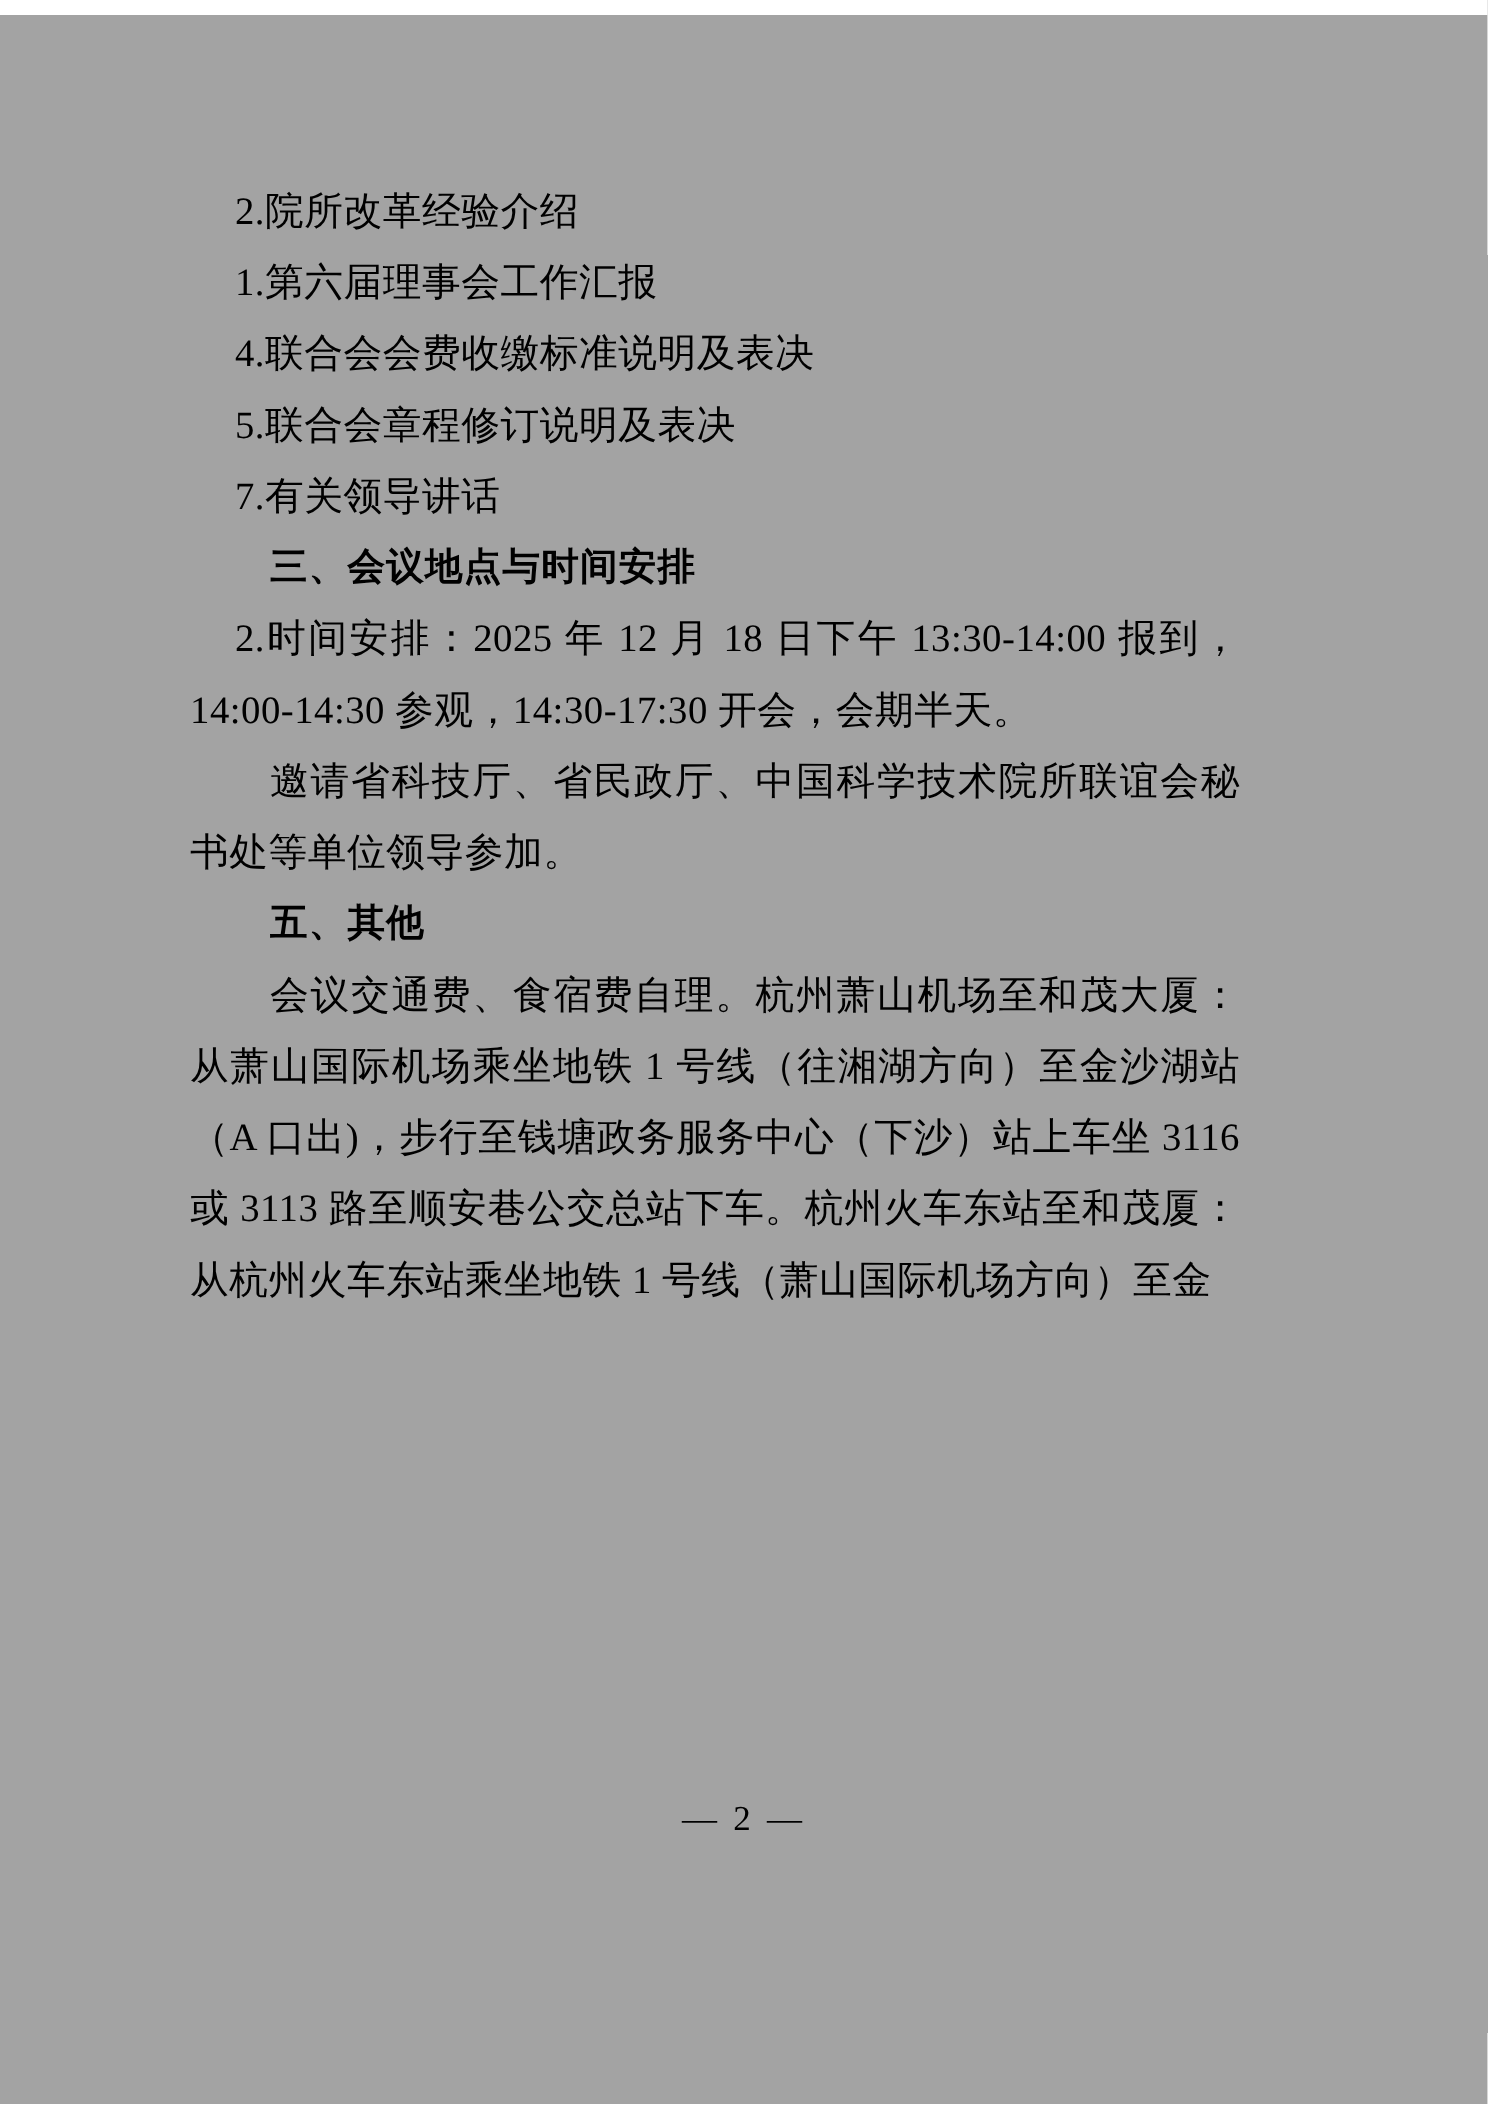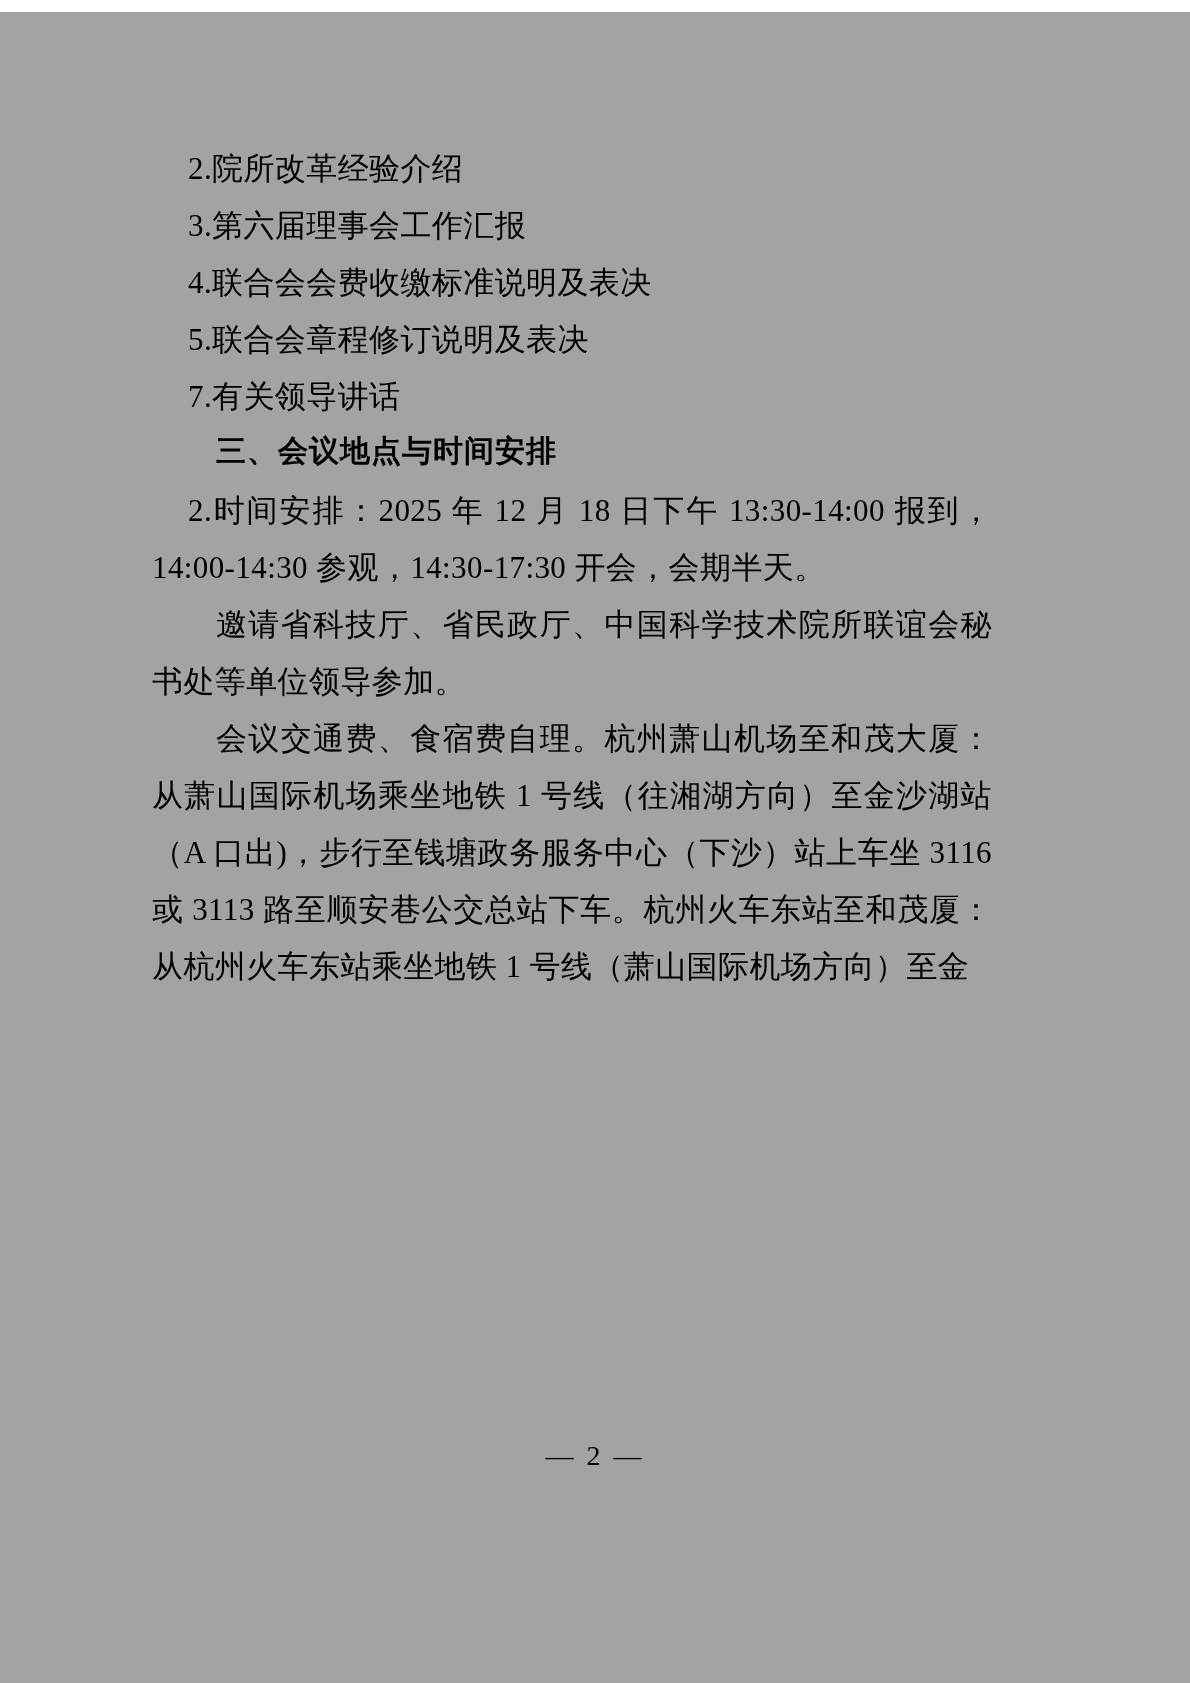--- a/index.html
+++ b/index.html
@@ -31,21 +31,21 @@
     margin: 0;
     white-space: pre-wrap;
   }
   .indent {
     text-indent: 64px;
   }
   .indent-small {
     text-indent: 36px;
   }
   .heading {
-    font-family: Liberation Mono, monospace;
+    font-family: Liberation Sans, sans-serif;
     font-weight: bold;
     font-size: 30px;
     line-height: 1.9;
     letter-spacing: 1px;
     margin: 0;
     text-indent: 64px;
   }
   .footer {
     position: absolute;
     left: 0;
@@ -58,29 +58,30 @@
   }
 </style>
 </head>
 <body>
 
 <div class="page">
 
   <div class="content">
 
     <p class="para indent-small">2.院所改革经验介绍</p>
-    <p class="para indent-small">3.第六届理事会工作汇报</p>
+    <p class="para indent-small">1.第六届理事会工作汇报</p>
     <p class="para indent-small">4.联合会会费收缴标准说明及表决</p>
     <p class="para indent-small">5.联合会章程修订说明及表决</p>
     <p class="para indent-small">7.有关领导讲话</p>
 
     <p class="heading">三、会议地点与时间安排</p>
     <p class="para indent-small">2.时间安排：2025 年 12 月 18 日下午 13:30-14:00 报到，14:00-14:30 参观，14:30-17:30 开会，会期半天。</p>
 
     <p class="para indent">邀请省科技厅、省民政厅、中国科学技术院所联谊会秘书处等单位领导参加。</p>
 
+    <p class="heading">五、其他</p>
     <p class="para indent">会议交通费、食宿费自理。杭州萧山机场至和茂大厦：从萧山国际机场乘坐地铁 1 号线（往湘湖方向）至金沙湖站（A 口出)，步行至钱塘政务服务中心（下沙）站上车坐 3116 或 3113 路至顺安巷公交总站下车。杭州火车东站至和茂厦：从杭州火车东站乘坐地铁 1 号线（萧山国际机场方向）至金</p>
 
   </div>
 
   <div class="footer">— 2 —</div>
 
 </div>
 
 </body></html>

